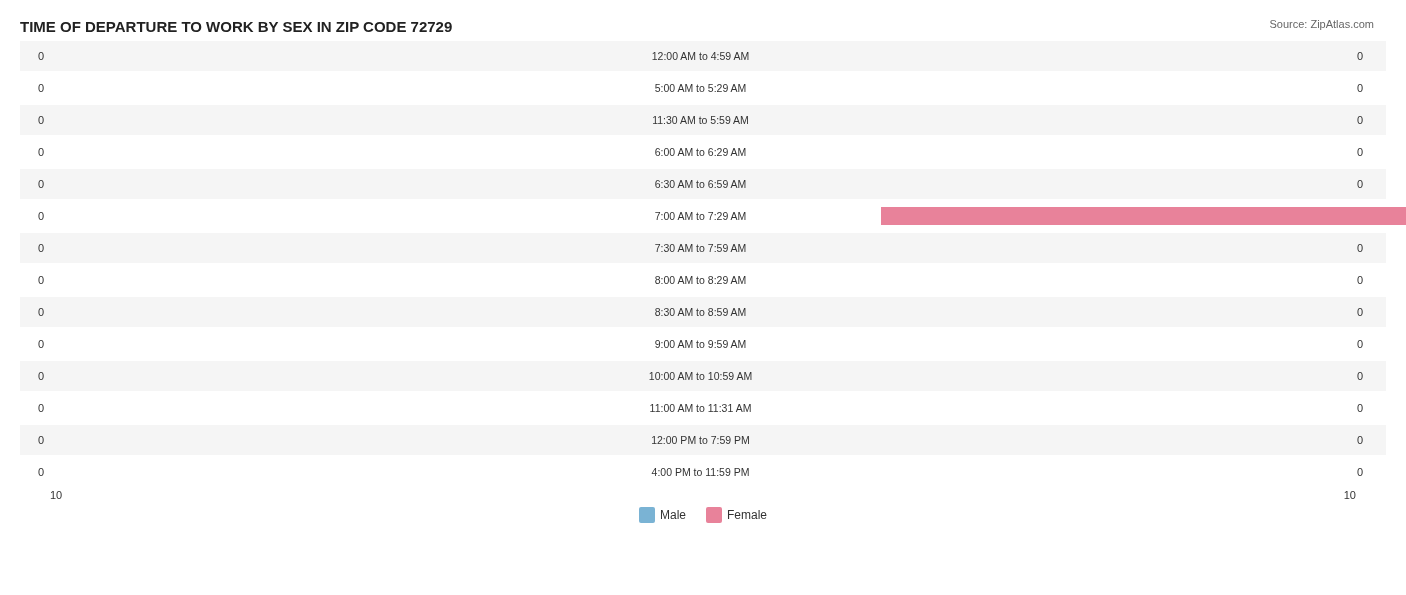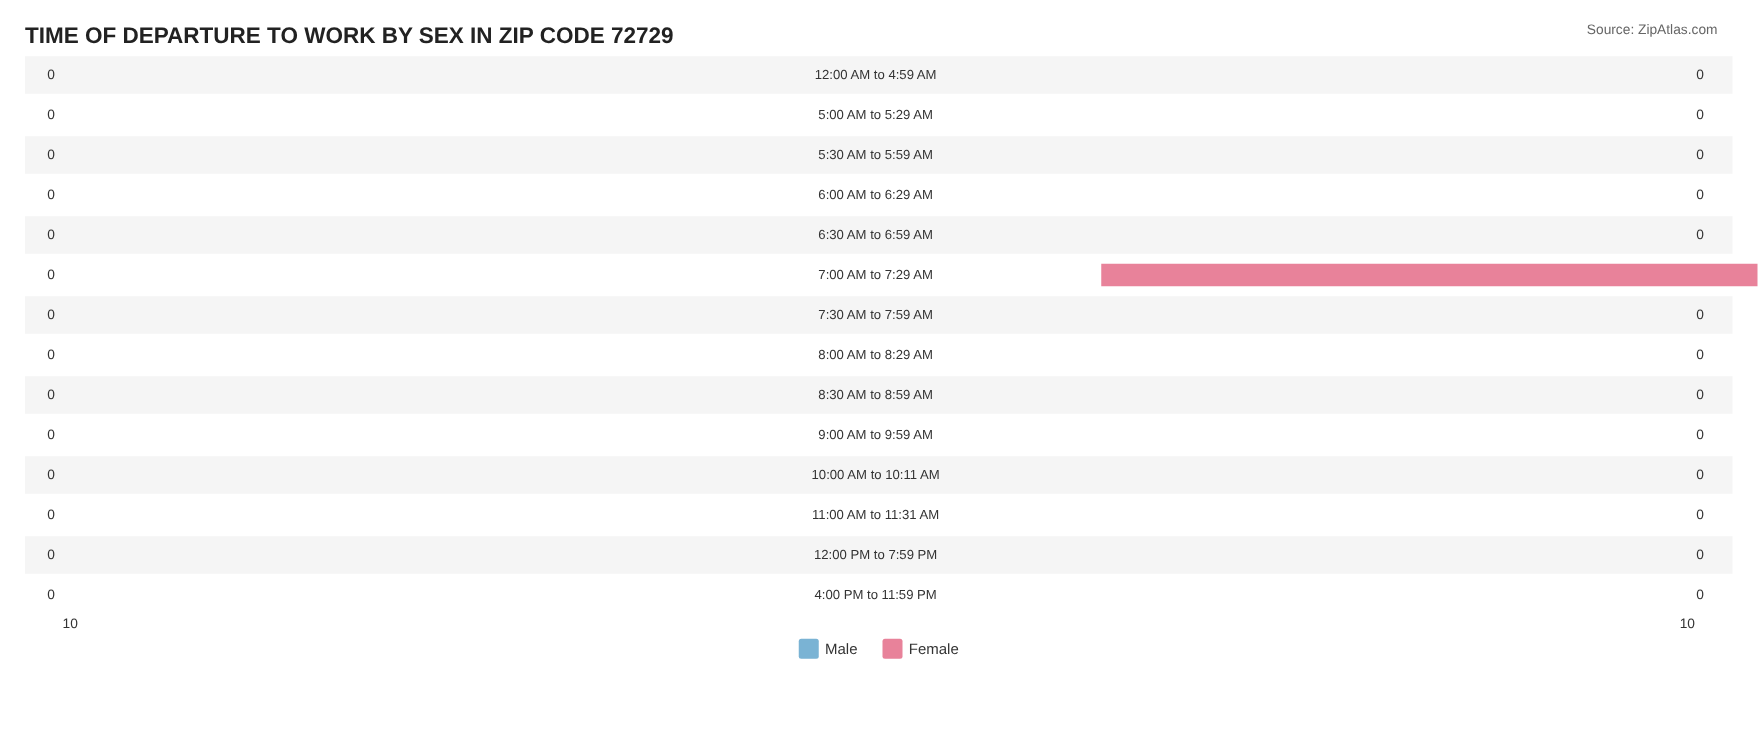--- a/index.html
+++ b/index.html
@@ -10,21 +10,21 @@
       height: 595px;
       overflow: hidden;
     }
     .container {
       width: 1406px;
       height: 595px;
       padding: 18px 20px 30px 20px;
       position: relative;
     }
     .title {
-      font-size: 18px;
+      font-size: 15px;
       font-weight: bold;
       color: #222;
       margin-bottom: 5px;
     }
     .source {
       position: absolute;
       top: 18px;
       right: 32px;
       font-size: 11px;
       color: #666;
@@ -168,21 +168,21 @@
       </div>
       <div class="female-bar-wrap" style="padding-left: 100px;">
         <div class="female-bar" style="width:0px;"></div>
       </div>
     </div>
     <div class="right-val">0</div>
   </div>
       <div class="row">
     <div class="left-val">0</div>
     <div class="bar-section">
-      <span class="label-center">5:30 AM to 5:59 AM</span>
+      <span class="label-center">11:30 AM to 5:59 AM</span>
       <div class="male-bar-wrap" style="padding-right: 100px;">
         <div class="male-bar" style="width:0px;"></div>
       </div>
       <div class="female-bar-wrap" style="padding-left: 100px;">
         <div class="female-bar" style="width:0px;"></div>
       </div>
     </div>
     <div class="right-val">0</div>
   </div>
       <div class="row">
@@ -272,21 +272,21 @@
       </div>
       <div class="female-bar-wrap" style="padding-left: 100px;">
         <div class="female-bar" style="width:0px;"></div>
       </div>
     </div>
     <div class="right-val">0</div>
   </div>
       <div class="row">
     <div class="left-val">0</div>
     <div class="bar-section">
-      <span class="label-center">10:00 AM to 10:11 AM</span>
+      <span class="label-center">10:00 AM to 10:59 AM</span>
       <div class="male-bar-wrap" style="padding-right: 100px;">
         <div class="male-bar" style="width:0px;"></div>
       </div>
       <div class="female-bar-wrap" style="padding-left: 100px;">
         <div class="female-bar" style="width:0px;"></div>
       </div>
     </div>
     <div class="right-val">0</div>
   </div>
       <div class="row">

